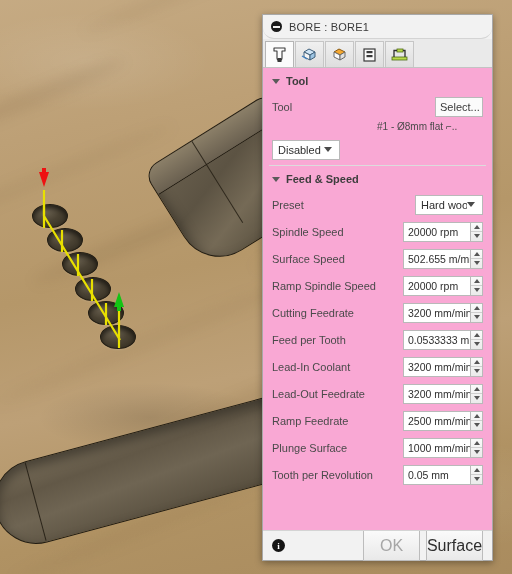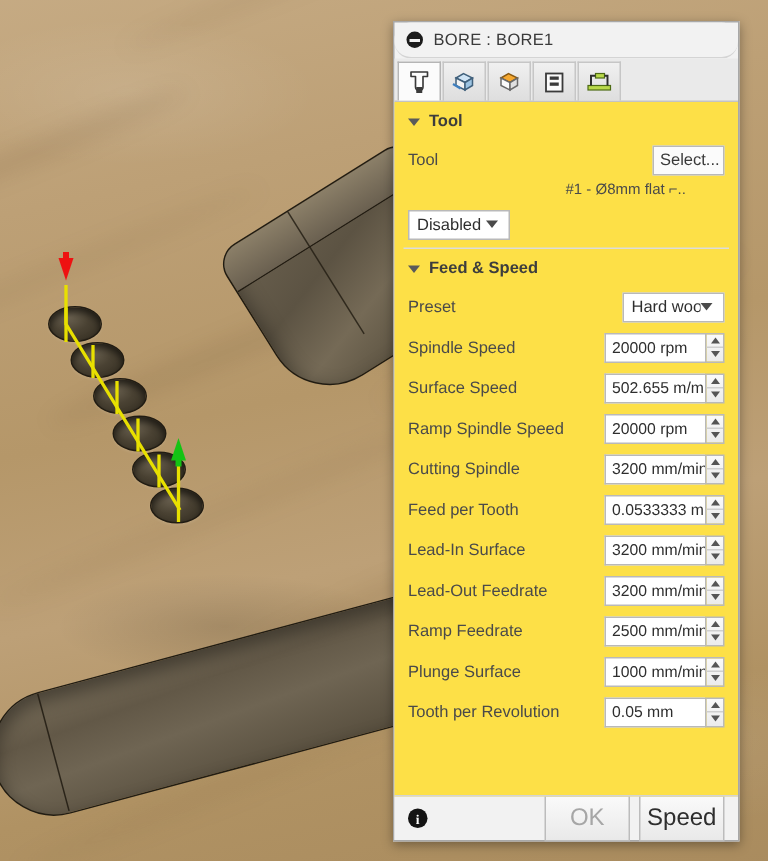--- a/index.html
+++ b/index.html
@@ -99,21 +99,21 @@
   .tab{
     width:29px;height:26px;margin-right:1px;
     display:flex;align-items:center;justify-content:center;
     border:1px solid #c6c6c6;border-bottom:none;
     background:linear-gradient(180deg,#f0f0f0,#dedede);
     box-sizing:border-box;cursor:pointer;
   }
   .tab.selected{background:#fbfbfb;border-color:#b5b5b5;}
 
   #panel{
-    flex:1 1 auto;background:#fde047;overflow:hidden;position:relative;
+    flex:1 1 auto;background:#f9a8d4;overflow:hidden;position:relative;
     border-bottom:1px solid #d4d4d4;
   }
   .section-head{
     display:flex;align-items:center;gap:6px;
     padding:7px 0 6px 9px;font-weight:bold;color:#3d3d3d;font-size:11px;
   }
   .caret{width:0;height:0;border-left:4px solid transparent;border-right:4px solid transparent;border-top:5px solid #5a5a5a;}
   .divider{height:1px;background:#dcdcdc;margin:2px 6px 0 6px;}
 
   .row{display:flex;align-items:center;height:27px;padding:0 9px;}
@@ -344,21 +344,21 @@
               <span class="ar-up"></span>
             </div>
           <div class="dn2">
               <span class="ar-dn"></span>
             </div>
         </div>
       </div>
     </div>
 
     <div class="row">
-      <span class="lbl">Cutting Spindle</span>
+      <span class="lbl">Cutting Feedrate</span>
       <div class="spin ctrl">
         <div class="txt">3200 mm/min</div>
         <div class="arrows">
           <div class="up">
               <span class="ar-up"></span>
             </div>
           <div class="dn2">
               <span class="ar-dn"></span>
             </div>
         </div>
@@ -374,21 +374,21 @@
               <span class="ar-up"></span>
             </div>
           <div class="dn2">
               <span class="ar-dn"></span>
             </div>
         </div>
       </div>
     </div>
 
     <div class="row">
-      <span class="lbl">Lead-In Surface</span>
+      <span class="lbl">Lead-In Coolant</span>
       <div class="spin ctrl">
         <div class="txt">3200 mm/min</div>
         <div class="arrows">
           <div class="up">
               <span class="ar-up"></span>
             </div>
           <div class="dn2">
               <span class="ar-dn"></span>
             </div>
         </div>
@@ -454,16 +454,16 @@
         </div>
       </div>
     </div>
 
   </div>
 
   <div id="footer">
     <div id="info-icon">i</div>
     <div class="sp"></div>
     <div class="dlg-btn disabled">OK</div>
-    <div class="dlg-btn enabled">Speed</div>
+    <div class="dlg-btn enabled">Surface</div>
   </div>
 
 </div>
 
 </body></html>

